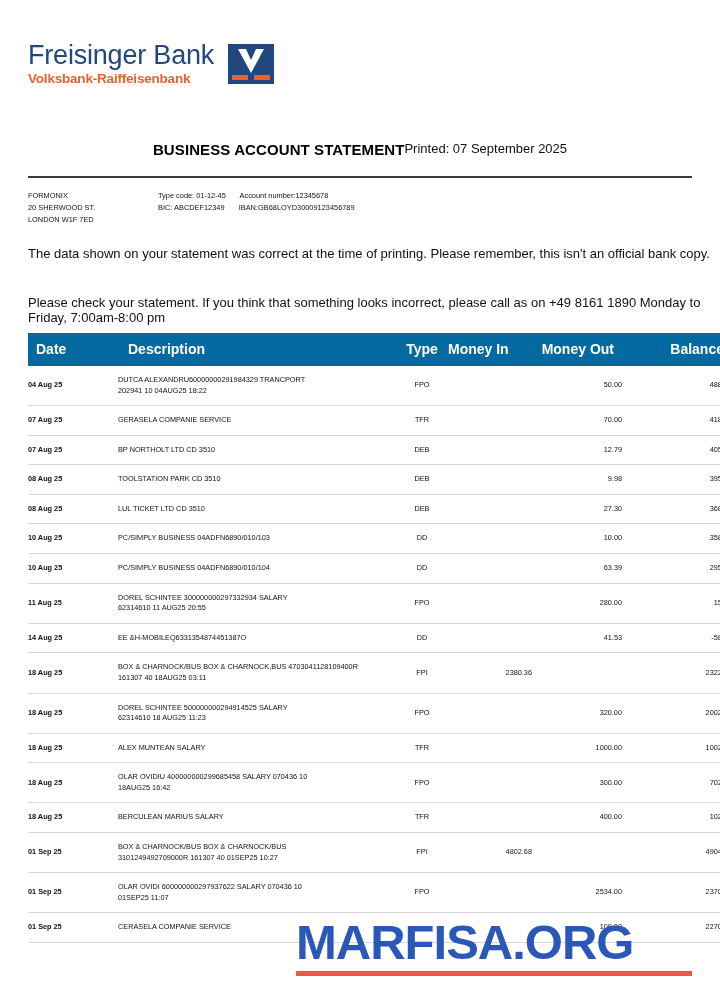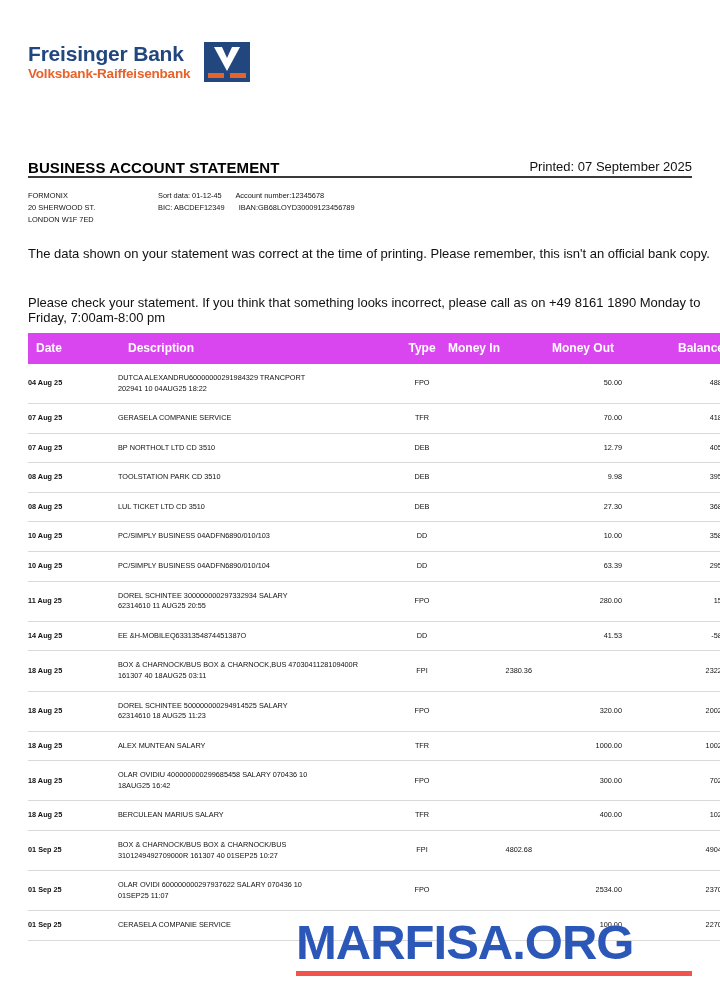--- a/index.html
+++ b/index.html
@@ -30,22 +30,22 @@
     display: flex;
     align-items: center;
     gap: 14px;
   }
   .logo-text {
     display: flex;
     flex-direction: column;
     line-height: 1.0;
   }
   .logo-line1 {
-    font-size: 21px;
-    font-weight: bold;
+    font-size: 27px;
+    font-weight: normal;
     color: #22477f;
     letter-spacing: -0.2px;
   }
   .logo-line2 {
     font-size: 13.5px;
     font-weight: bold;
     color: #e8622a;
     letter-spacing: -0.2px;
     margin-top: 3px;
   }
@@ -85,24 +85,24 @@
     background: #e8622a;
   }
   .logo-mark .bar-left { left: 4px; width: 16px; }
   .logo-mark .bar-right { right: 4px; width: 16px; }
 
   
   .title-row {
     position: absolute;
     left: 28px;
     right: 28px;
-    top: 159px;
+    top: 141px;
     display: flex;
     align-items: flex-end;
-    justify-content: space-between;
+    justify-content: center;
   }
   .doc-title {
     font-size: 15px;
     font-weight: bold;
     letter-spacing: 0.1px;
     color: #000;
   }
   .printed {
     font-size: 13px;
     color: #111;
@@ -145,23 +145,23 @@
   
   .table {
     position: absolute;
     left: 28px;
     top: 333px;
     width: 664px;
     border-collapse: collapse;
     table-layout: fixed;
   }
   .table thead th {
-    background: #d946ef;
+    background: #0369a1;
     color: #ffffff;
-    font-size: 12px;
+    font-size: 14px;
     font-weight: bold;
     padding: 8px 0 9px 0;
     text-align: left;
     vertical-align: middle;
   }
   .th-date    { width: 82px;  padding-left: 8px !important; }
   .th-desc    { width: 268px; padding-left: 10px !important; }
   .th-type    { width: 52px;  text-align: center !important; }
   .th-in      { width: 78px;  text-align: center; padding-right: 6px !important; }
   .th-out     { width: 82px;  text-align: right !important; padding-right: 8px !important; }
@@ -237,21 +237,21 @@
   <div class="title-rule"></div>
 
   <div class="info-row">
     <div class="info-addr">
       <div>FORMONIX</div>
       <div>20 SHERWOOD ST.</div>
       <div>LONDON W1F 7ED</div>
     </div>
     <div class="info-acct">
       <span class="ln">
-        <span>Sort data:</span>
+        <span>Type code:</span>
         <span>01-12-45</span>
         <span class="sp"></span>
         <span>Account number:</span><span>12345678</span>
       </span>
       <span class="ln">
         <span>BIC:</span>
         <span>ABCDEF12349</span>
         <span class="sp"></span>
         <span>IBAN:</span><span>GB68LOYD30009123456789</span>
       </span>

